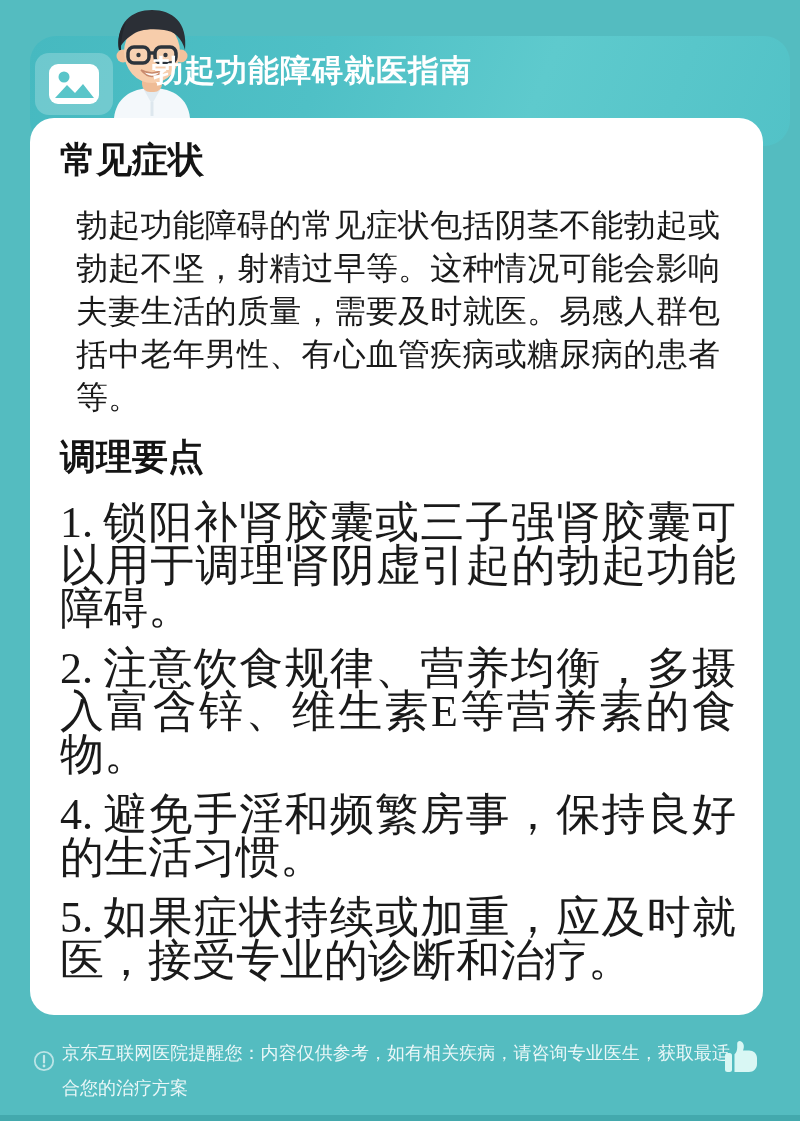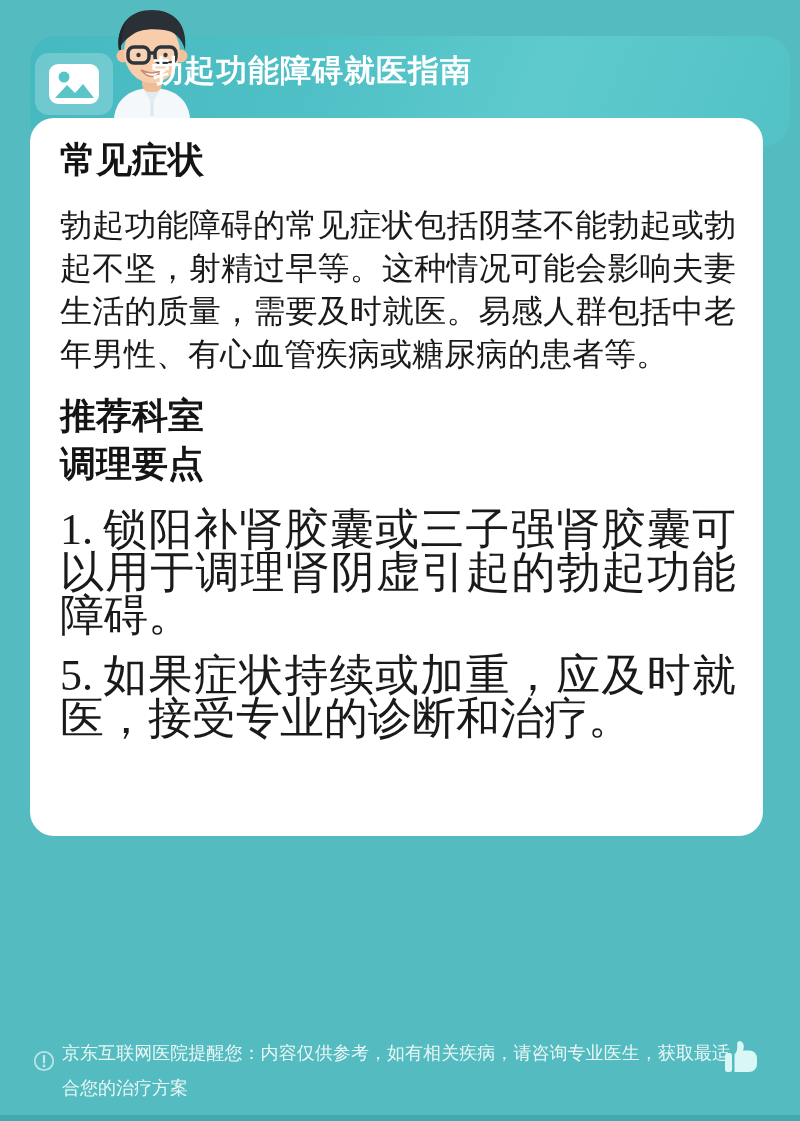--- a/index.html
+++ b/index.html
@@ -22,32 +22,32 @@
   .avatar{
     position:absolute;left:86px;top:4px;width:132px;height:114px;
   }
   .page-title{
     position:absolute;left:152px;top:50px;
     font-size:31px;font-weight:700;color:#ffffff;letter-spacing:1px;
     white-space:nowrap;
   }
   
   .card{
-    position:absolute;left:30px;top:118px;width:733px;height:718px;
+    position:absolute;left:30px;top:118px;width:733px;height:897px;
     background:#ffffff;border-radius:24px;box-sizing:border-box;
     padding:20px 27px 0 30px;z-index:2;
   }
   .card h2{
     margin:0;font-size:36px;line-height:44px;font-weight:700;color:#141414;
     font-family:"Liberation Sans",sans-serif;
   }
   .card .h-dept{margin-top:18px;}
   .card .h-care{margin-top:4px;}
   .card p{
-    margin:0;color:#1a1a1a;font-size:32px;line-height:43px;
+    margin:16px;color:#1a1a1a;font-size:32px;line-height:43px;
     font-family:"Liberation Serif","DejaVu Serif",serif;
     text-align:justify;
   }
   .card .p-sym{margin-top:22px;}
   .card .p-dept{margin-top:18px;}
   .care-list{
     list-style:none;margin:22px 0 0 0;padding:0;
   }
   .care-list li{
     margin:0 0 17px 0;color:#1a1a1a;font-size:44px;line-height:43px;
@@ -110,25 +110,26 @@
 
   <path d="M55 66 Q66 79 77 66 Q66 72 55 66 Z" fill="#ffffff" stroke="#c98a6d" stroke-width="1.5"></path>
 </svg>
 
 <div class="page-title">勃起功能障碍就医指南</div>
 
 <div class="card">
   <h2 class="h-sym">常见症状</h2>
   <p class="p-sym">勃起功能障碍的常见症状包括阴茎不能勃起或勃起不坚，射精过早等。这种情况可能会影响夫妻生活的质量，需要及时就医。易感人群包括中老年男性、有心血管疾病或糖尿病的患者等。</p>
 
-  <h2 class="h-dept">推荐科室</h2>
 
   <h2 class="h-care">调理要点</h2>
   <ol class="care-list">
     <li><span class="num">1.</span><span>锁阳补肾胶囊或三子强肾胶囊可以用于调理肾阴虚引起的勃起功能障碍。</span></li>
+    <li><span class="num">2.</span><span>注意饮食规律、营养均衡，多摄入富含锌、维生素E等营养素的食物。</span></li>
+    <li><span class="num">4.</span><span>避免手淫和频繁房事，保持良好的生活习惯。</span></li>
     <li><span class="num">5.</span><span>如果症状持续或加重，应及时就医，接受专业的诊断和治疗。</span></li>
   </ol>
 </div>
 
 <svg class="footer-info-icon" viewBox="0 0 22 22">
   <circle cx="11" cy="11" r="9.2" fill="none" stroke="rgba(255,255,255,0.6)" stroke-width="1.8"></circle>
   <line x1="11" y1="5.8" x2="11" y2="12.5" stroke="rgba(255,255,255,0.65)" stroke-width="2.2" stroke-linecap="round"></line>
   <circle cx="11" cy="16" r="1.4" fill="rgba(255,255,255,0.65)"></circle>
 </svg>
 

